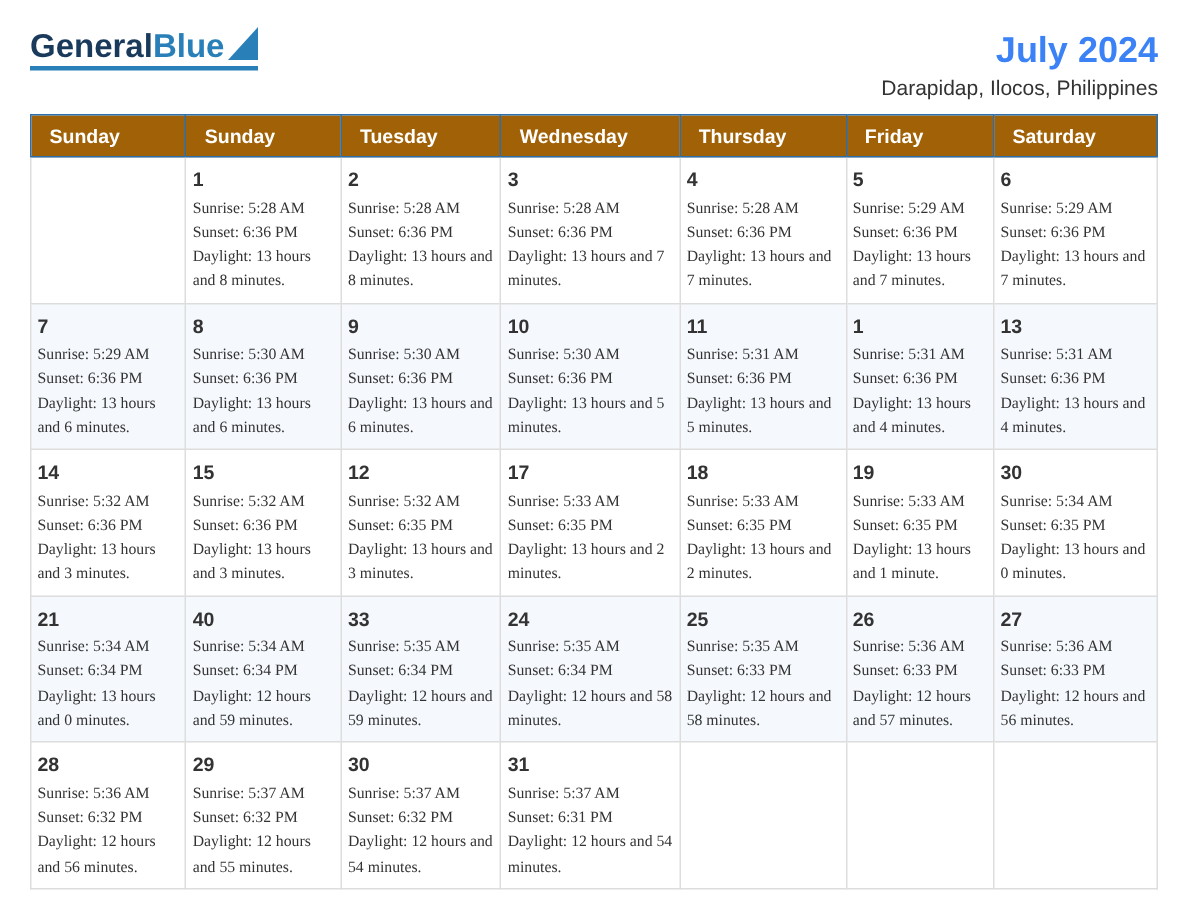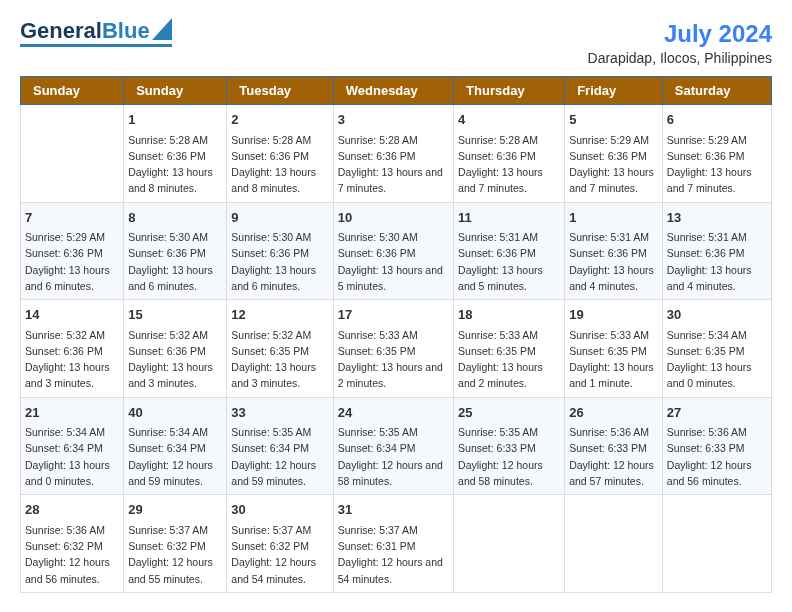--- a/index.html
+++ b/index.html
@@ -71,20 +71,21 @@
     }
     .day-num {
       font-weight: bold;
       font-size: 13px;
       display: block;
       margin-bottom: 2px;
     }
     .cell-content {
       font-size: 10.5px;
       line-height: 1.55;
+      font-family: Liberation Serif, serif;
     }
     tbody tr:nth-child(odd) td {
       background: #fff;
     }
     tbody tr:nth-child(even) td {
       background: #f5f8fc;
     }
     .empty-cell {
       background: #fff !important;
     }

